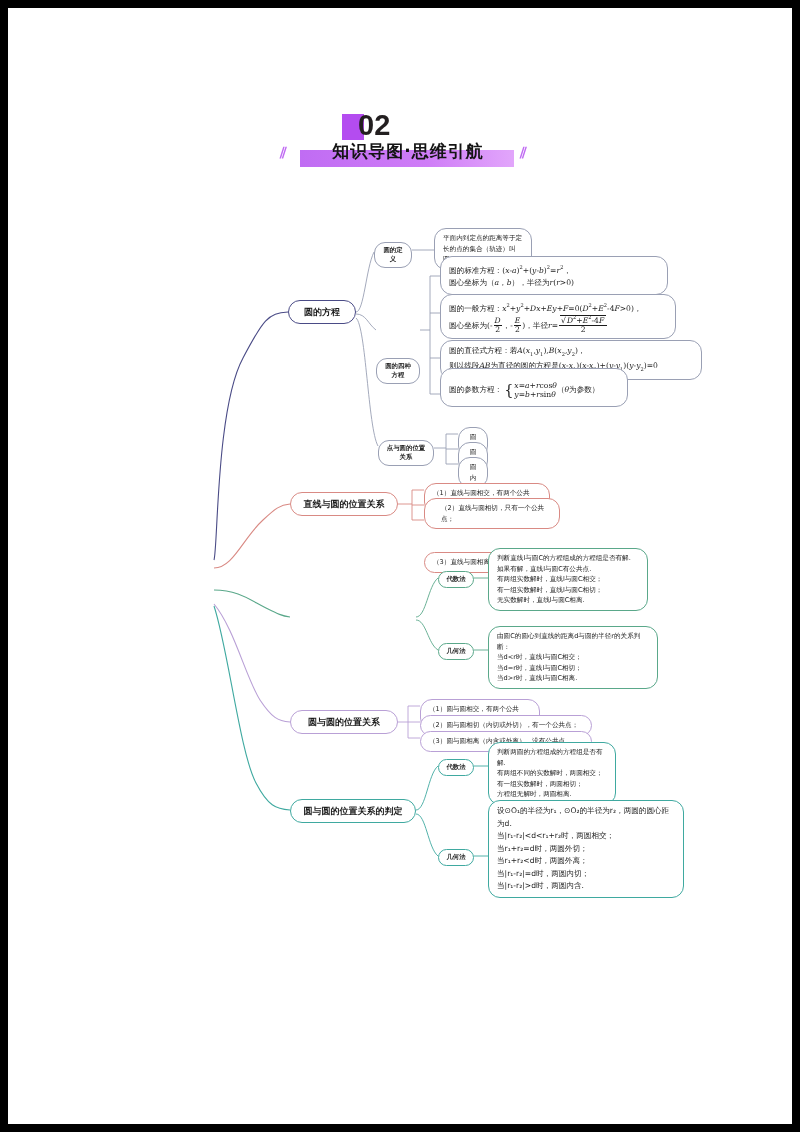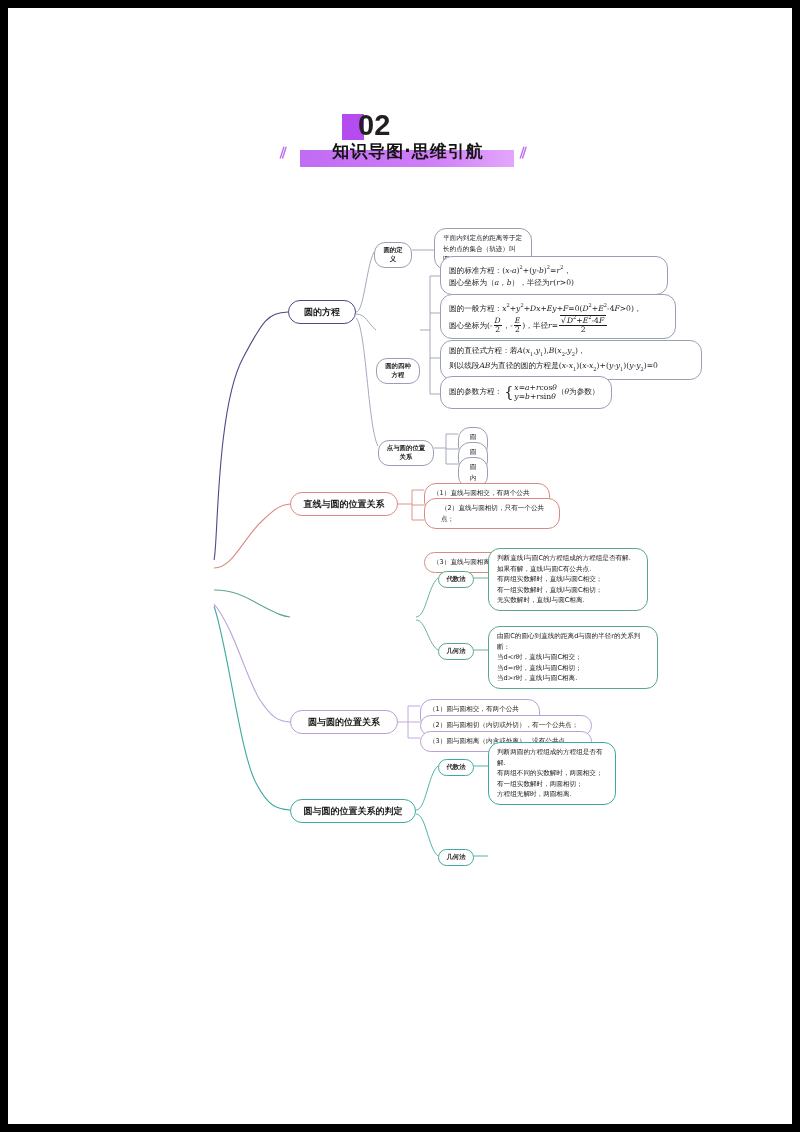--- a/index.html
+++ b/index.html
@@ -147,21 +147,21 @@
       <div class="node leaf big c-grey mth" style="left:372px;top:86px;width:236px;">
         圆的一般方程：<i class="v">x</i><sup>2</sup>+<i class="v">y</i><sup>2</sup>+<i class="v">Dx</i>+<i class="v">Ey</i>+<i class="v">F</i>=0(<i class="v">D</i><sup>2</sup>+<i class="v">E</i><sup>2</sup>-4<i class="v">F</i>&gt;0)，<br>
         圆心坐标为(-<span class="frac"><span class="n"><i class="v">D</i></span><span class="d">2</span></span>，-<span class="frac"><span class="n"><i class="v">E</i></span><span class="d">2</span></span>)，半径<i class="v">r</i>=<span class="frac"><span class="n"><span class="sqrt">√<span class="sqrt"><i class="v">D</i><sup>2</sup>+<i class="v">E</i><sup>2</sup>-4<i class="v">F</i></span></span></span><span class="d">2</span></span>
       </div>
 
       <div class="node leaf big c-grey mth" style="left:372px;top:132px;width:262px;">
         圆的直径式方程：若<i class="v">A</i>(<i class="v">x</i><sub>1</sub>,<i class="v">y</i><sub>1</sub>),<i class="v">B</i>(<i class="v">x</i><sub>2</sub>,<i class="v">y</i><sub>2</sub>)，<br>
         则以线段<i class="v">AB</i>为直径的圆的方程是(<i class="v">x</i>-<i class="v">x</i><sub>1</sub>)(<i class="v">x</i>-<i class="v">x</i><sub>2</sub>)+(<i class="v">y</i>-<i class="v">y</i><sub>1</sub>)(<i class="v">y</i>-<i class="v">y</i><sub>2</sub>)=0
       </div>
 
-      <div class="node leaf big c-grey mth" style="left:372px;top:168px;width:172px;padding-top:6px;padding-bottom:6px;">
+      <div class="node leaf big c-grey mth" style="left:372px;top:160px;width:188px;padding-top:12px;padding-bottom:6px;">
         圆的参数方程：<span class="brace">{</span><span class="cases">
           <i class="v">x</i>=<i class="v">a</i>+<i class="v">r</i>cos<i class="v">θ</i><br>
           <i class="v">y</i>=<i class="v">b</i>+<i class="v">r</i>sin<i class="v">θ</i>
         </span>（<i class="v">θ</i>为参数）
       </div>
 
       <div class="node l2 c-grey" style="left:310px;top:232px;width:56px;">点与圆的位置关系</div>
       <div class="node leaf center c-grey" style="left:390px;top:219px;width:30px;">圆外</div>
       <div class="node leaf center c-grey" style="left:390px;top:234px;width:30px;">圆上</div>
       <div class="node leaf center c-grey" style="left:390px;top:249px;width:30px;">圆内</div>
@@ -198,16 +198,24 @@
 
       <div class="node l2 c-teal" style="left:370px;top:551px;width:36px;">代数法</div>
       <div class="node leaf c-teal" style="left:420px;top:534px;width:128px;">
         <span>判断两圆的方程组成的方程组是否有解.</span><br>
         <span>有两组不同的实数解时，两圆相交；</span><br>
         <span>有一组实数解时，两圆相切；</span><br>
         <span>方程组无解时，两圆相离.</span>
       </div>
 
       <div class="node l2 c-teal" style="left:370px;top:641px;width:36px;">几何法</div>
+      <div class="node leaf big c-teal" style="left:420px;top:592px;width:196px;">
+        <span>设⊙O₁的半径为r₁，⊙O₂的半径为r₂，两圆的圆心距为d.</span><br>
+        <span>当|r₁-r₂|&lt;d&lt;r₁+r₂时，两圆相交；</span><br>
+        <span>当r₁+r₂=d时，两圆外切；</span><br>
+        <span>当r₁+r₂&lt;d时，两圆外离；</span><br>
+        <span>当|r₁-r₂|=d时，两圆内切；</span><br>
+        <span>当|r₁-r₂|&gt;d时，两圆内含.</span>
+      </div>
 
     </div>
   </div>
 </div>
 
 </body></html>

